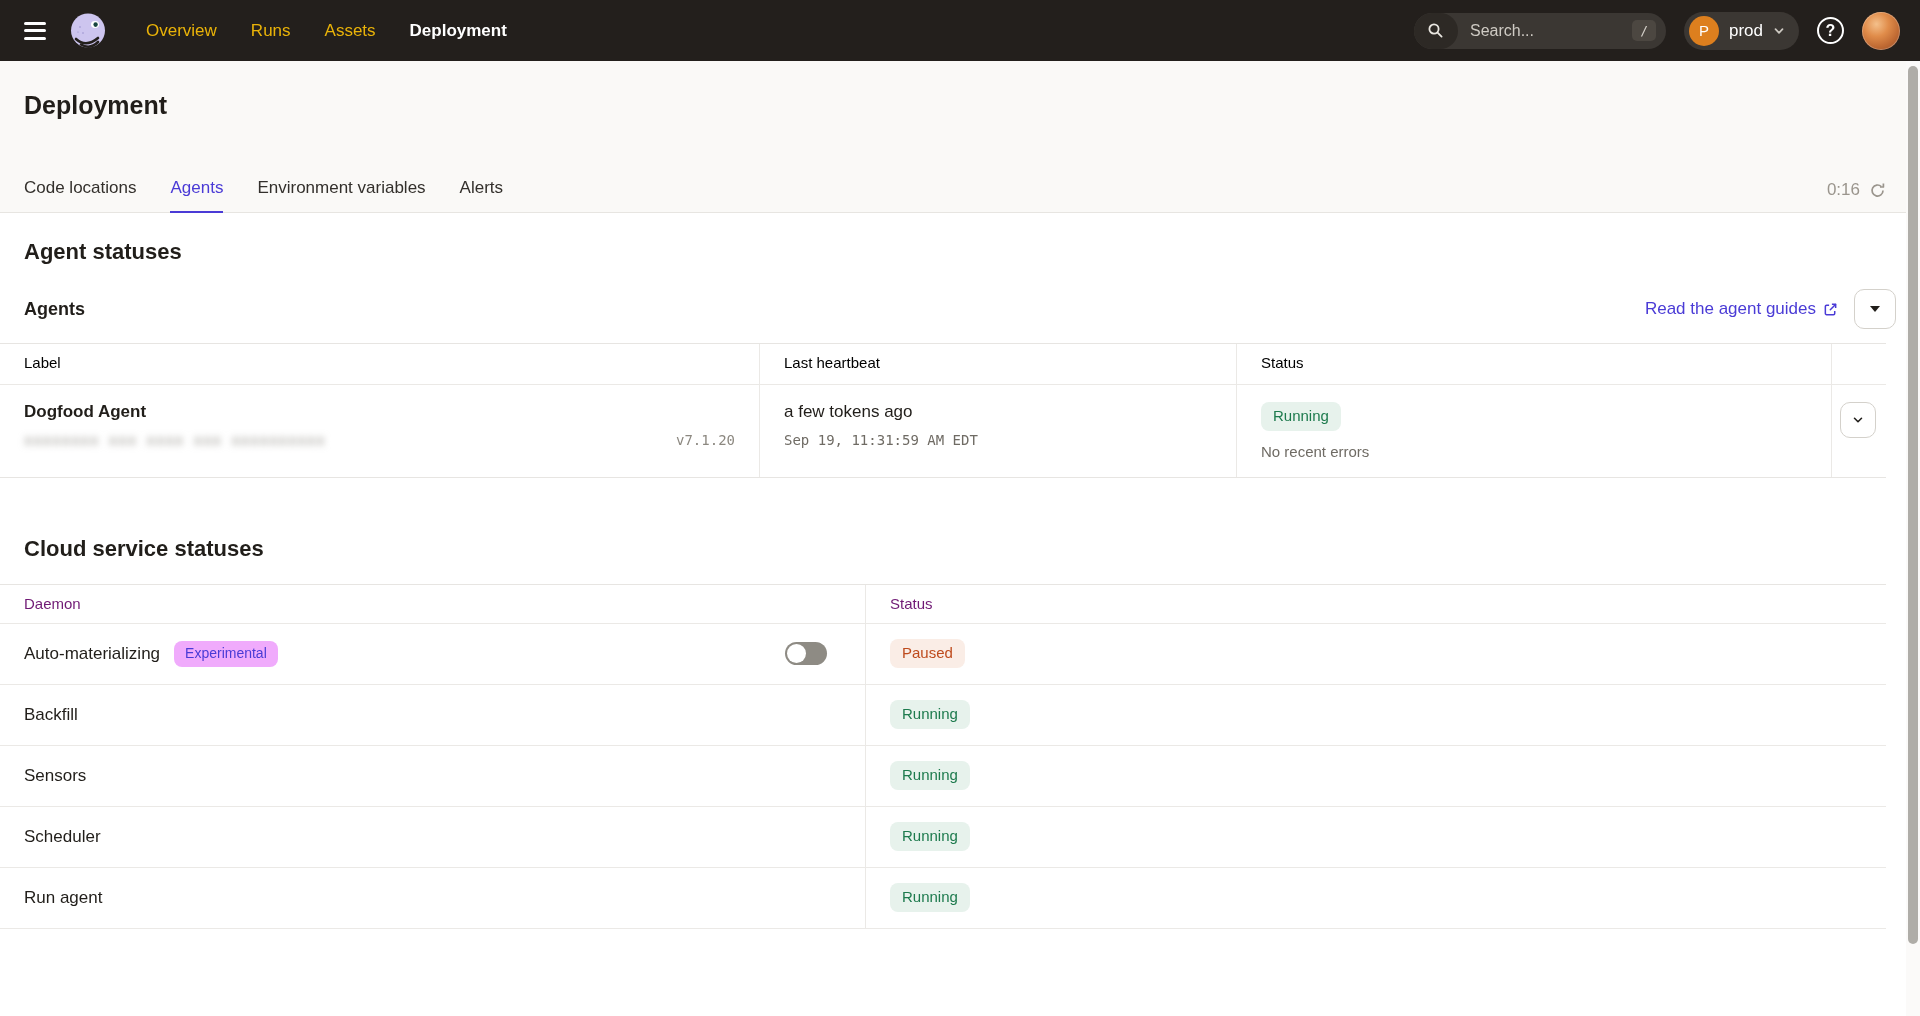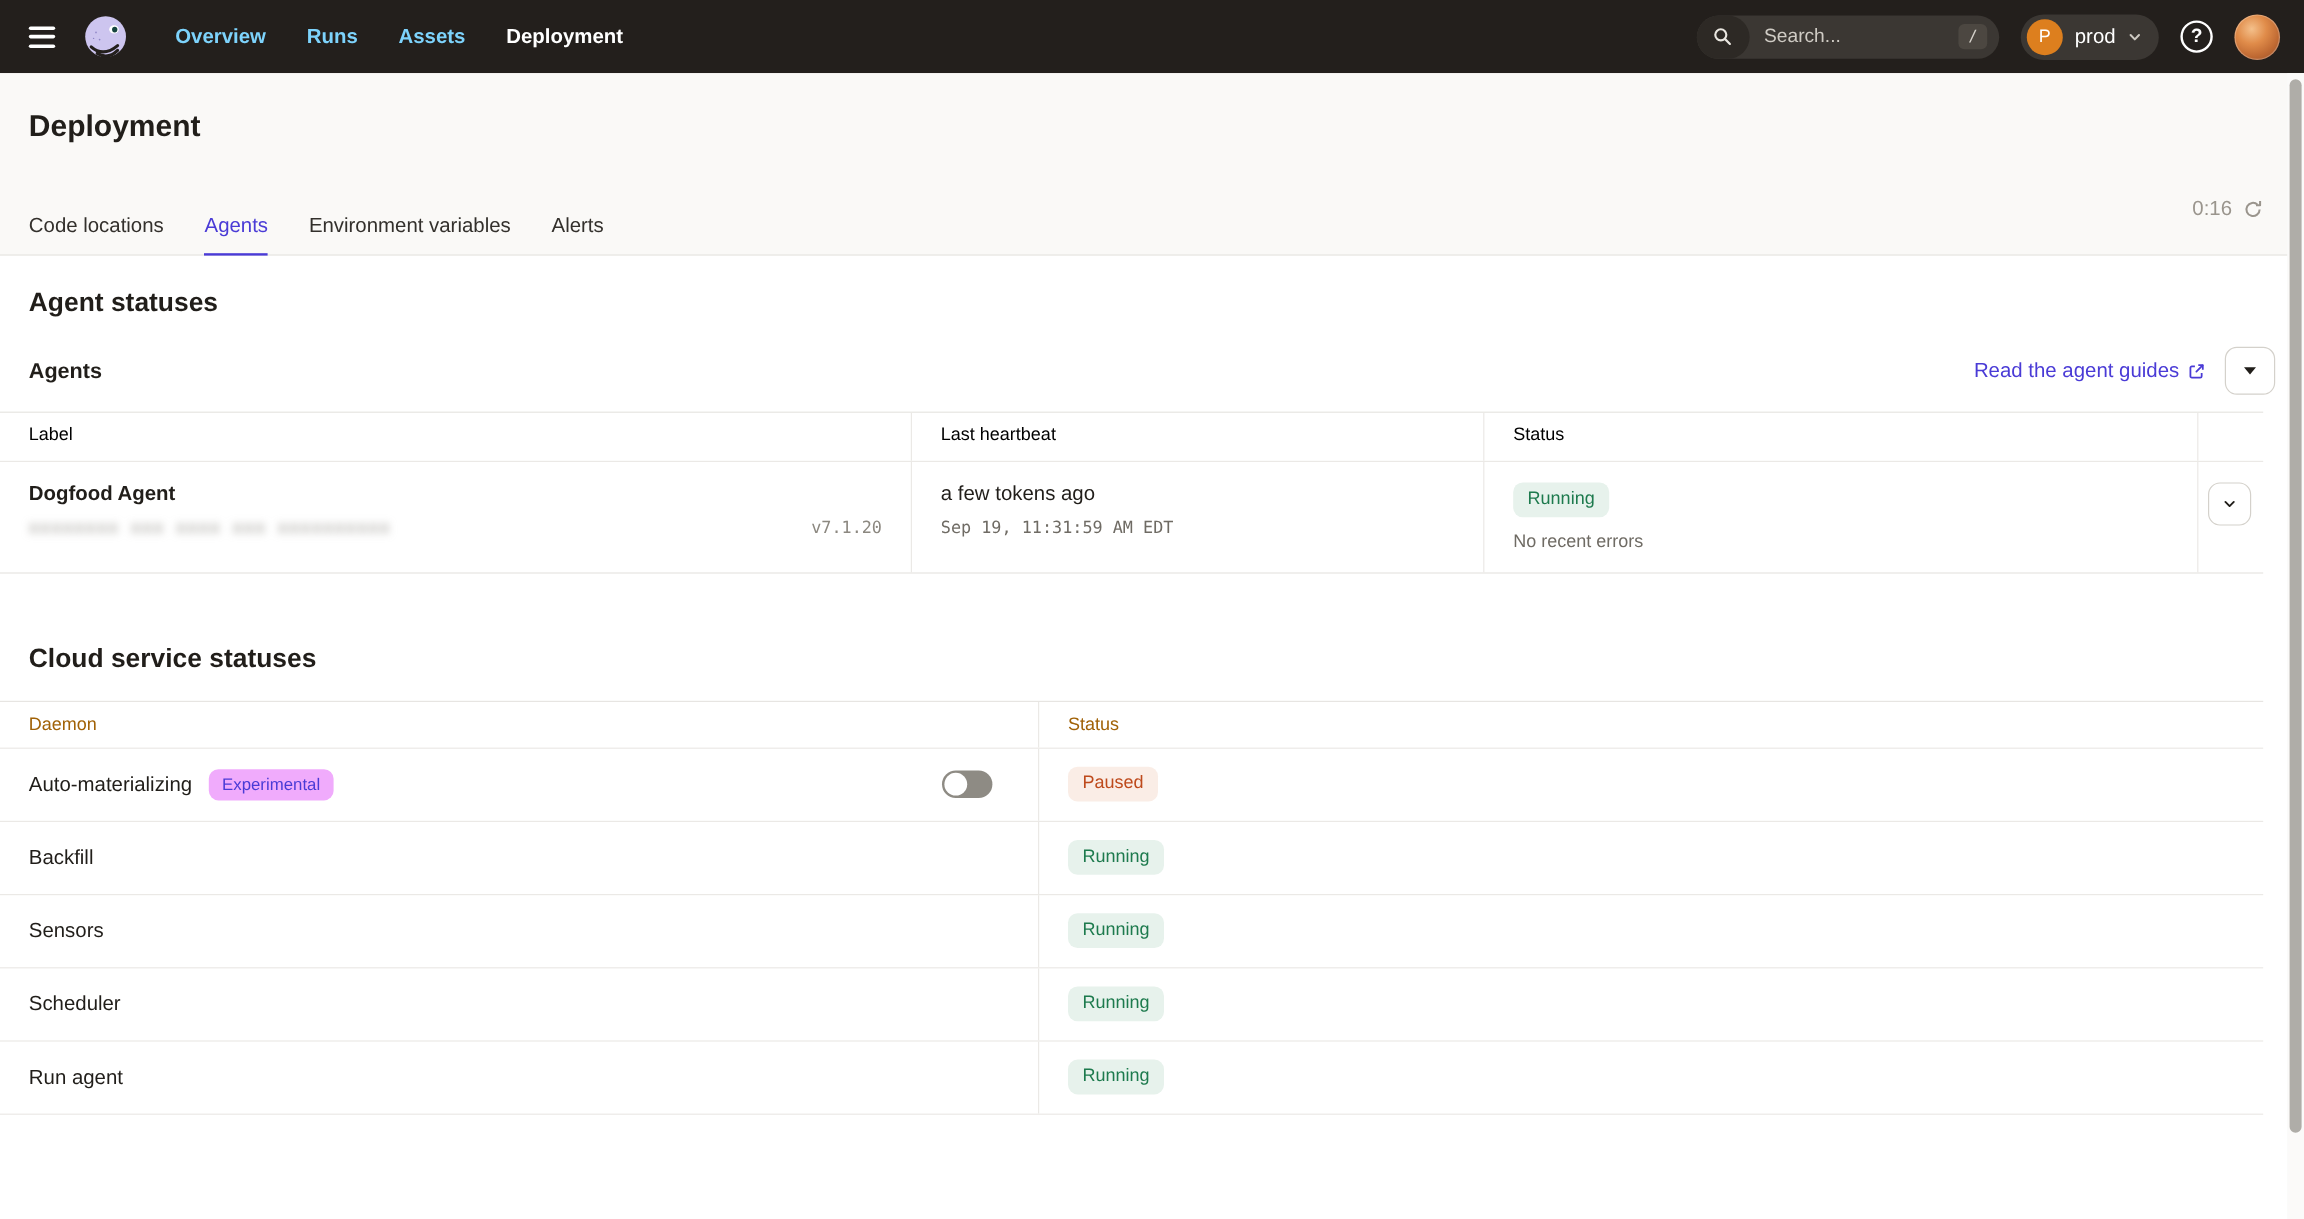--- a/index.html
+++ b/index.html
@@ -12,21 +12,21 @@
 
   
   .topbar {
     height:61px; background:#231F1C; display:flex; align-items:center;
     padding:0 20px 0 22px; gap:14px;
   }
   .hamburger { width:26px; height:20px; display:flex; flex-direction:column; justify-content:space-between; cursor:pointer; padding:1px 2px;}
   .hamburger span { display:block; height:3px; border-radius:2px; background:#FFFFFF; }
   .logo { width:40px; height:40px; margin-left:6px; }
   .mainnav { display:flex; align-items:center; gap:34px; margin-left:24px; }
-  .mainnav a { text-decoration:none; font-size:17px; color:#7dd3fc; cursor:pointer;font-weight:bold; }
+  .mainnav a { text-decoration:none; font-size:17px; color:#eab308; cursor:pointer; }
   .mainnav a.active { color:#FFFFFF; font-weight:600; }
   .topbar-right { margin-left:auto; display:flex; align-items:center; gap:18px; }
   .searchpill {
     display:flex; align-items:center; width:252px; height:36px;
     background:#3B3733; border-radius:18px; overflow:hidden; cursor:text;
   }
   .search-iconwrap { width:44px; height:36px; background:#2D2925; border-radius:18px; display:flex; align-items:center; justify-content:center; flex:0 0 auto; }
   .search-placeholder { color:#CFCBC4; font-size:16px; margin-left:12px; flex:1; }
   .kbd {
     background:#4C4741; color:#D6D2CB; font-size:13px; border-radius:5px;
@@ -52,21 +52,21 @@
     box-shadow:inset 0 0 0 1px rgba(255,255,255,.25);
   }
 
   
   .pagehead { background:#FAF9F7; border-bottom:1px solid #E7E5E1; padding:30px 0 0 0; height:152px; position:relative; }
   .page-title { font-size:25px; font-weight:700; color:#211E1A; padding:0 24px; }
   .tabs { display:flex; gap:34px; padding:0 24px; position:absolute; bottom:0; left:0; }
   .tab { font-size:17px; color:#33302C; padding-bottom:14px; cursor:pointer; position:relative;text-align:right; }
   .tab.active { color:#4A3BD6; font-weight:500; }
   .tab.active::after { content:""; position:absolute; left:0; right:0; bottom:-1px; height:2px; background:#4A3BD6; }
-  .refresh-area { position:absolute; right:34px; bottom:28px; display:flex; align-items:center; gap:9px; color:#9A958D; font-size:17px; }
+  .refresh-area { position:absolute; right:34px; bottom:12px; display:flex; align-items:center; gap:9px; color:#9A958D; font-size:17px; }
   .refresh-icon { width:17px; height:17px; cursor:pointer; }
 
   
   .section-h2 { font-size:22px; font-weight:700; color:#211E1A; padding:0 24px; }
   .agent-statuses-h2 { margin-top:26px; }
   .agents-row { display:flex; align-items:center; margin:24px 24px 0 24px; }
   .agents-sub { font-size:18px; font-weight:700; }
   .agents-actions { margin-left:auto; display:flex; align-items:center; gap:16px; }
   .guide-link { display:flex; align-items:center; gap:7px; color:#4A3BD6; font-size:17px; text-decoration:none; cursor:pointer; }
   .btn {
@@ -102,21 +102,21 @@
   .badge { display:inline-block; font-size:15px; padding:5px 12px; border-radius:8px; line-height:1.25; }
   .badge-running { background:#E7F2EC; color:#1D7A4D; }
   .badge-paused  { background:#FAEDE6; color:#BE4A1C; }
   .badge-exp     { background:#f0abfc; color:#4A3BD6; font-size:14px; padding:4px 11px; }
 
   
   .cloud-h2 { margin-top:58px; }
   .cloud-table { width:1886px; margin-top:22px; border-top:1px solid #E7E5E2; }
   .ct-row { display:grid; grid-template-columns:866px 1020px; border-bottom:1px solid #EBE9E6; }
   .ct-head { height:39px; }
-  .ct-head > div { font-size:15px; color:#a16207; padding:10px 24px; border-right:1px solid #EBE9E6; }
+  .ct-head > div { font-size:15px; color:#701a75; padding:10px 24px; border-right:1px solid #EBE9E6; }
   .ct-head > div:last-child { border-right:none; }
   .ct-body { height:61px; }
   .ct-body > div { border-right:1px solid #EBE9E6; display:flex; align-items:center; padding:0 24px; }
   .ct-body > div:last-child { border-right:none; }
   .daemon-name { font-size:17px; color:#211E1A; margin-right:14px; }
   .toggle { margin-left:auto; margin-right:14px; width:42px; height:23px; border-radius:12px; background:#8E8B84; position:relative; cursor:pointer; flex:0 0 auto; }
   .toggle .knob { position:absolute; left:2px; top:2px; width:19px; height:19px; border-radius:50%; background:#FFFFFF; }
 
   
   .scrollbar-track { position:absolute; top:61px; right:0; width:14px; bottom:0; background:#FBFAF9; }

